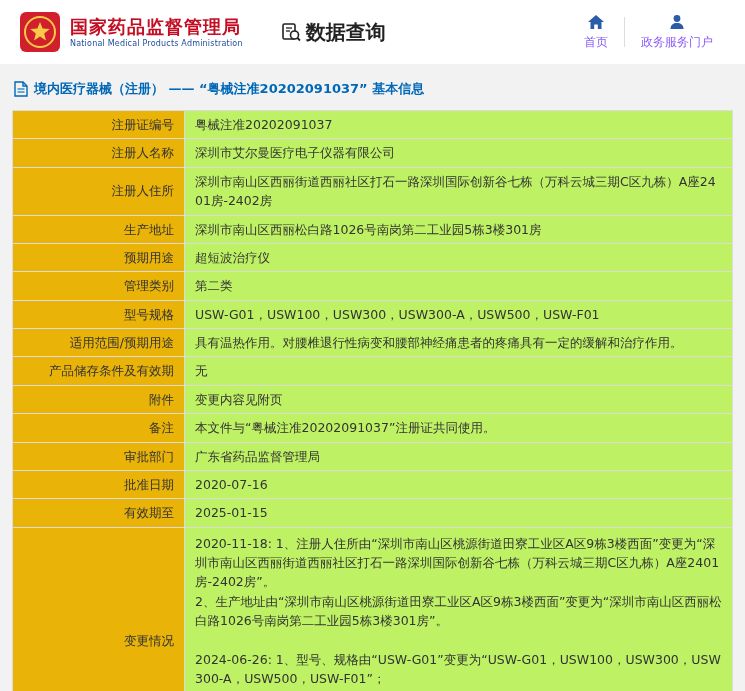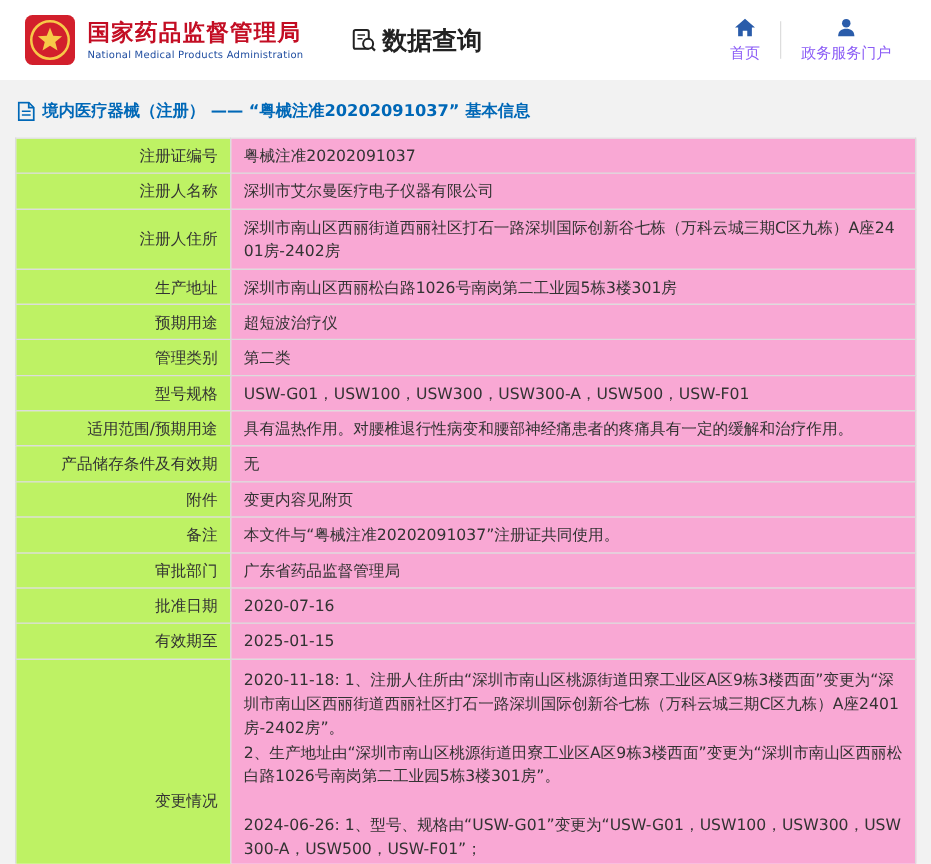--- a/index.html
+++ b/index.html
@@ -48,24 +48,24 @@
   table.info { width:100%; border-collapse:collapse; background:#fff; table-layout:fixed; }
   table.info td {
     border:1px solid #dcdcdc;
     padding:4px 10px;
     font-size:12.5px;
     line-height:1.55;
     vertical-align:middle;
     word-break:break-all;
   }
   td.lbl {
-    width:172px; background:#bef264; text-align:right;
+    width:172px; background:#eab308; text-align:right;
     color:#333;
   }
-  td.val { background:#f9a8d4; text-align:left; color:#333; }
+  td.val { background:#bef264; text-align:left; color:#333; }
   td.val.pre { white-space:pre-line; vertical-align:top; padding-top:6px; padding-bottom:6px; }
 </style>
 </head>
 <body>
 
 <div class="header">
   <div class="brand">
     <svg class="brand-logo" viewBox="0 0 44 44">
       <rect x="2" y="2" width="40" height="40" rx="6" fill="#d21f2c"></rect>
       <circle cx="22" cy="22" r="15" fill="none" stroke="#f7c948" stroke-width="2"></circle>

